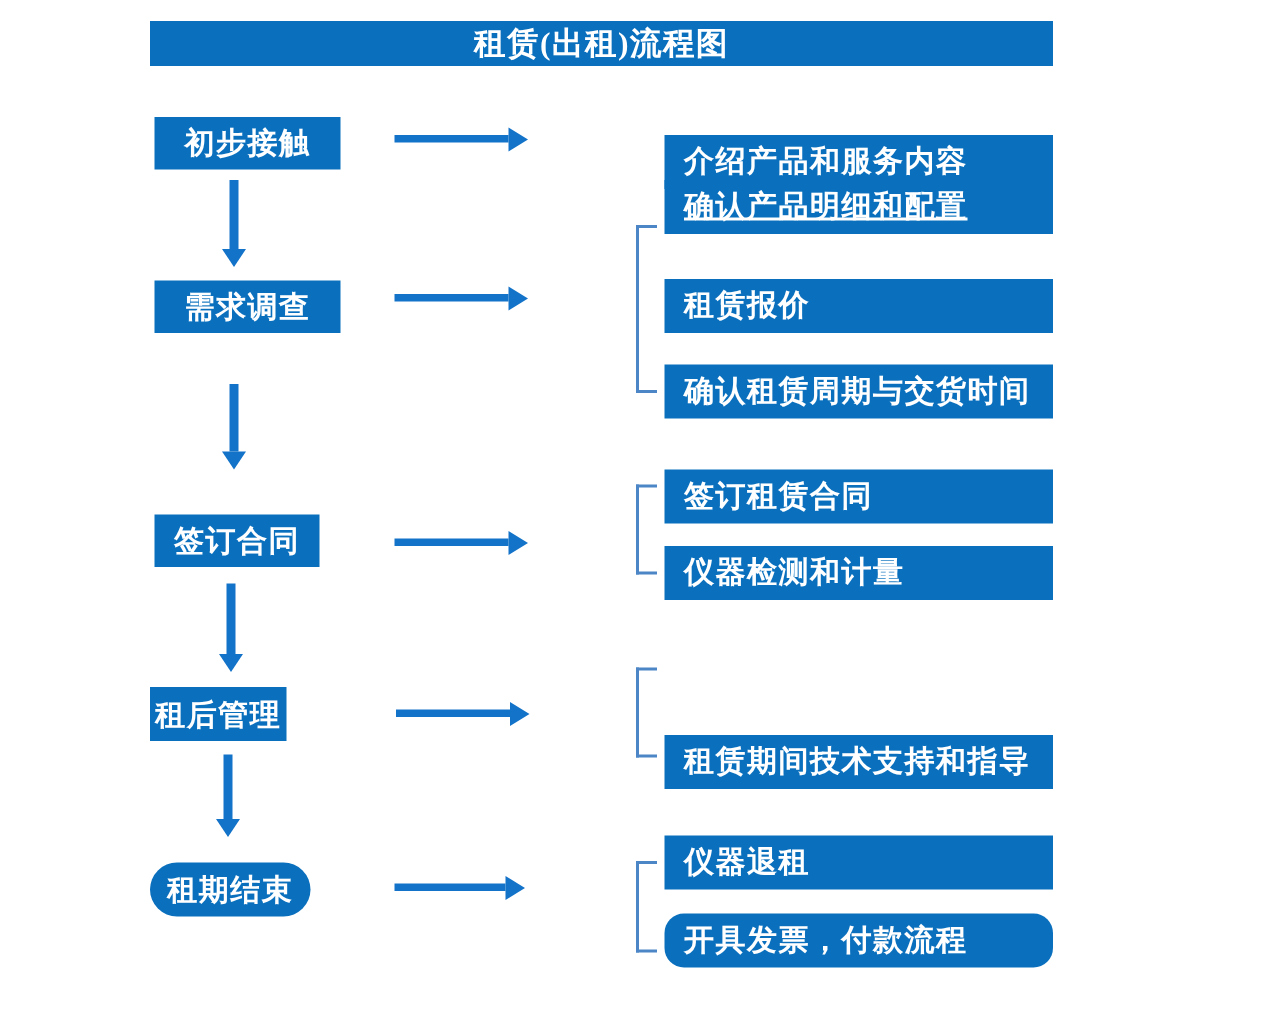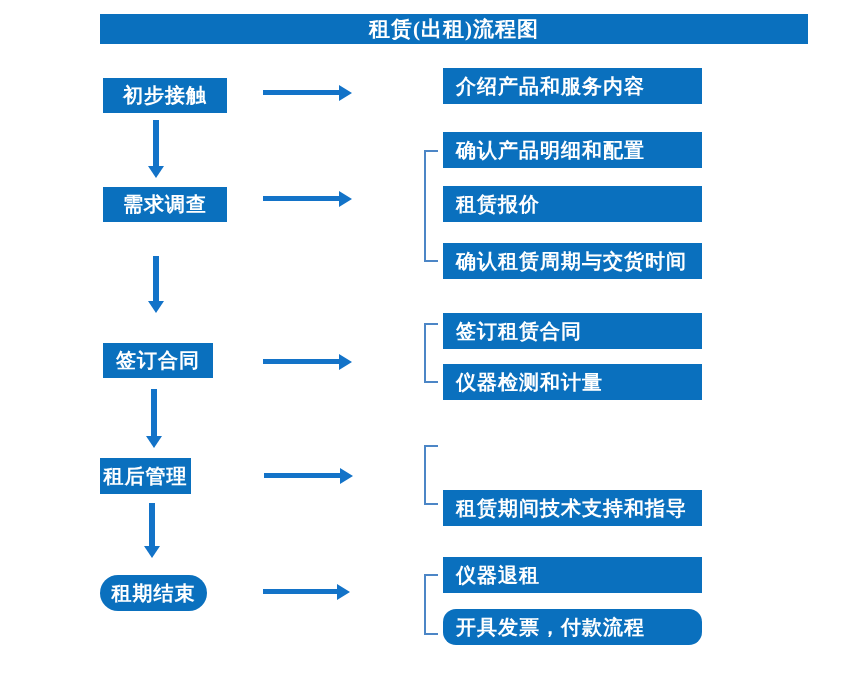--- a/index.html
+++ b/index.html
@@ -9,21 +9,21 @@
     width: 844px;
     height: 688px;
     background: #ffffff;
     font-family: "Liberation Serif", serif;
     overflow: hidden;
   }
 
   .title-bar {
     position: absolute;
     left: 100px; top: 14px;
-    width: 708px; height: 30px;
+    width: 602px; height: 30px;
     background: #0a70be;
     color: #ffffff;
     font-size: 21px;
     font-weight: bold;
     text-align: center;
     line-height: 30px;
     letter-spacing: 1px;
   }
 
   .stage {
@@ -99,22 +99,22 @@
 <div class="canvas">
 
   <div class="title-bar">租赁(出租)流程图</div>
 
   <div class="stage" style="left:103px; top:78px;  width:124px; height:35px;">初步接触</div>
   <div class="stage" style="left:103px; top:187px; width:124px; height:35px;">需求调查</div>
   <div class="stage" style="left:103px; top:343px; width:110px; height:35px;">签订合同</div>
   <div class="stage" style="left:100px; top:458px; width:91px; height:36px;">租后管理</div>
   <div class="stage" style="left:100px; top:575px; width:107px; height:36px;border-radius:18px;">租期结束</div>
 
-  <div class="detail" style="top:68px;">介绍产品和服务内容</div>
-  <div class="detail" style="top:132px;">确认产品明细和配置</div>
+  <div class="detail" style="top:90px;">介绍产品和服务内容</div>
+  <div class="detail" style="top:120px;text-decoration:underline;">确认产品明细和配置</div>
   <div class="detail" style="top:186px;">租赁报价</div>
   <div class="detail" style="top:243px;">确认租赁周期与交货时间</div>
   <div class="detail" style="top:313px;">签订租赁合同</div>
   <div class="detail" style="top:364px;">仪器检测和计量</div>
   <div class="detail" style="top:490px;">租赁期间技术支持和指导</div>
   <div class="detail" style="top:557px;">仪器退租</div>
   <div class="detail" style="top:609px;border-radius:13px;">开具发票，付款流程</div>
 
   <div class="h-arrow" style="left:263px; top:90px;  width:76px;"></div>
   <div class="h-arrow" style="left:263px; top:196px; width:76px;"></div>

